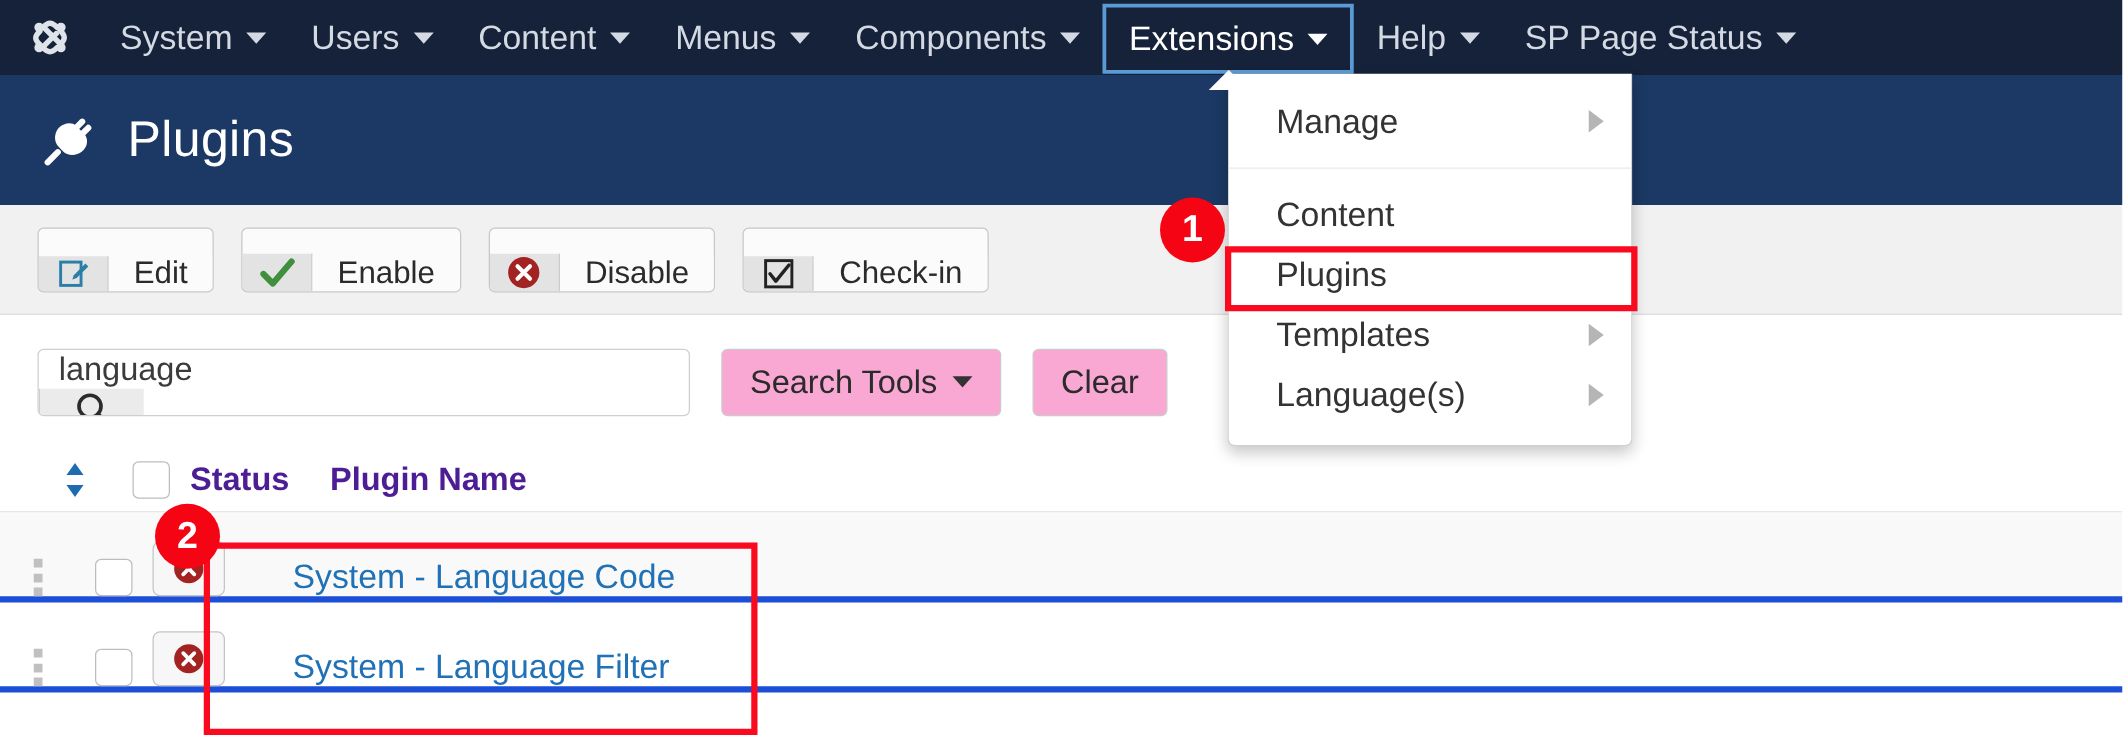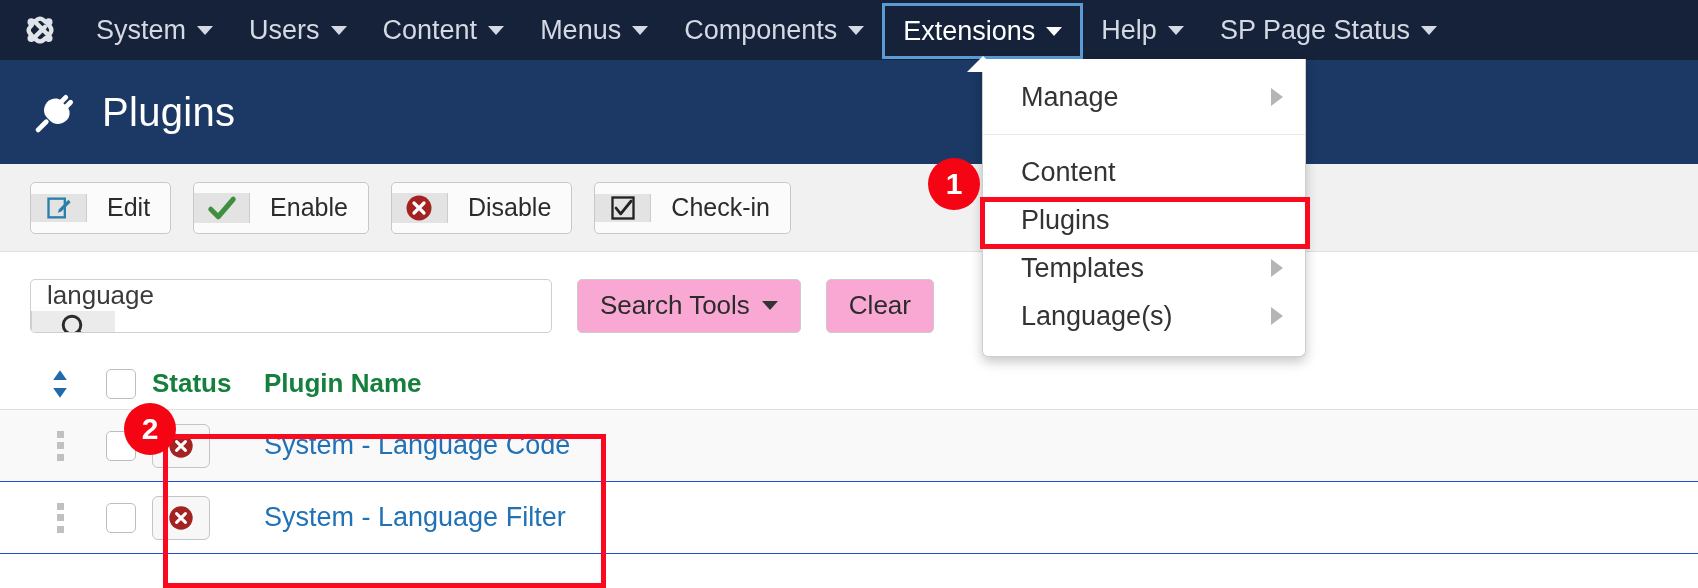--- a/index.html
+++ b/index.html
@@ -80,21 +80,21 @@
   
   .toolbar-bar {
     position: absolute; left: 0; top: 164px;
     width: 1698px; height: 88px;
     background: #f1f1f1;
     border-bottom: 1px solid #dedede;
     display: flex; align-items: center;
     padding-left: 30px;
   }
   .tbtn {
-    display: flex; align-items: center;
+    display: flex; align-items: flex-end;
     height: 52px;
     border: 1px solid #c8c8c8;
     border-radius: 5px;
     margin-right: 22px;
     background: #fbfbfb;
     overflow: hidden;
     cursor: pointer;
   }
   .tbtn .ic {
     width: 56px;
@@ -173,30 +173,29 @@
     display: flex; align-items: center;
     height: 52px;
     padding-left: 30px;
     border-bottom: 1px solid #e0e0e0;
   }
   .c-sort  { width: 60px; display:flex; justify-content:center; align-items:center; }
   .c-check { width: 62px; display:flex; justify-content:center; align-items:center; }
   .c-status{ width: 112px; display:flex; align-items:center; }
   .c-name  { flex: 1; display:flex; align-items:center; }
   .th-text {
-    color: #15803d;
+    color: #4c1d95;
     font-size: 26px;
     font-weight: bold;
     white-space: nowrap;
   }
   .row {
-    display: flex; align-items: center;
+    display: flex; align-items: flex-end;
     height: 72px;
-    padding-left: 30px;
-    border-bottom: 1px solid #1d4ed8;
+    border-bottom: 5px solid #1d4ed8;
   }
   .row.alt { background: #f9f9f9; }
   .grip {
     width: 7px; height: 30px;
     display: flex; flex-direction: column; justify-content: space-between;
   }
   .grip i { display:block; width: 7px; height: 7px; background: #c0c0c0; }
   .cbox {
     width: 30px; height: 30px;
     border: 1px solid #bdbdbd;

